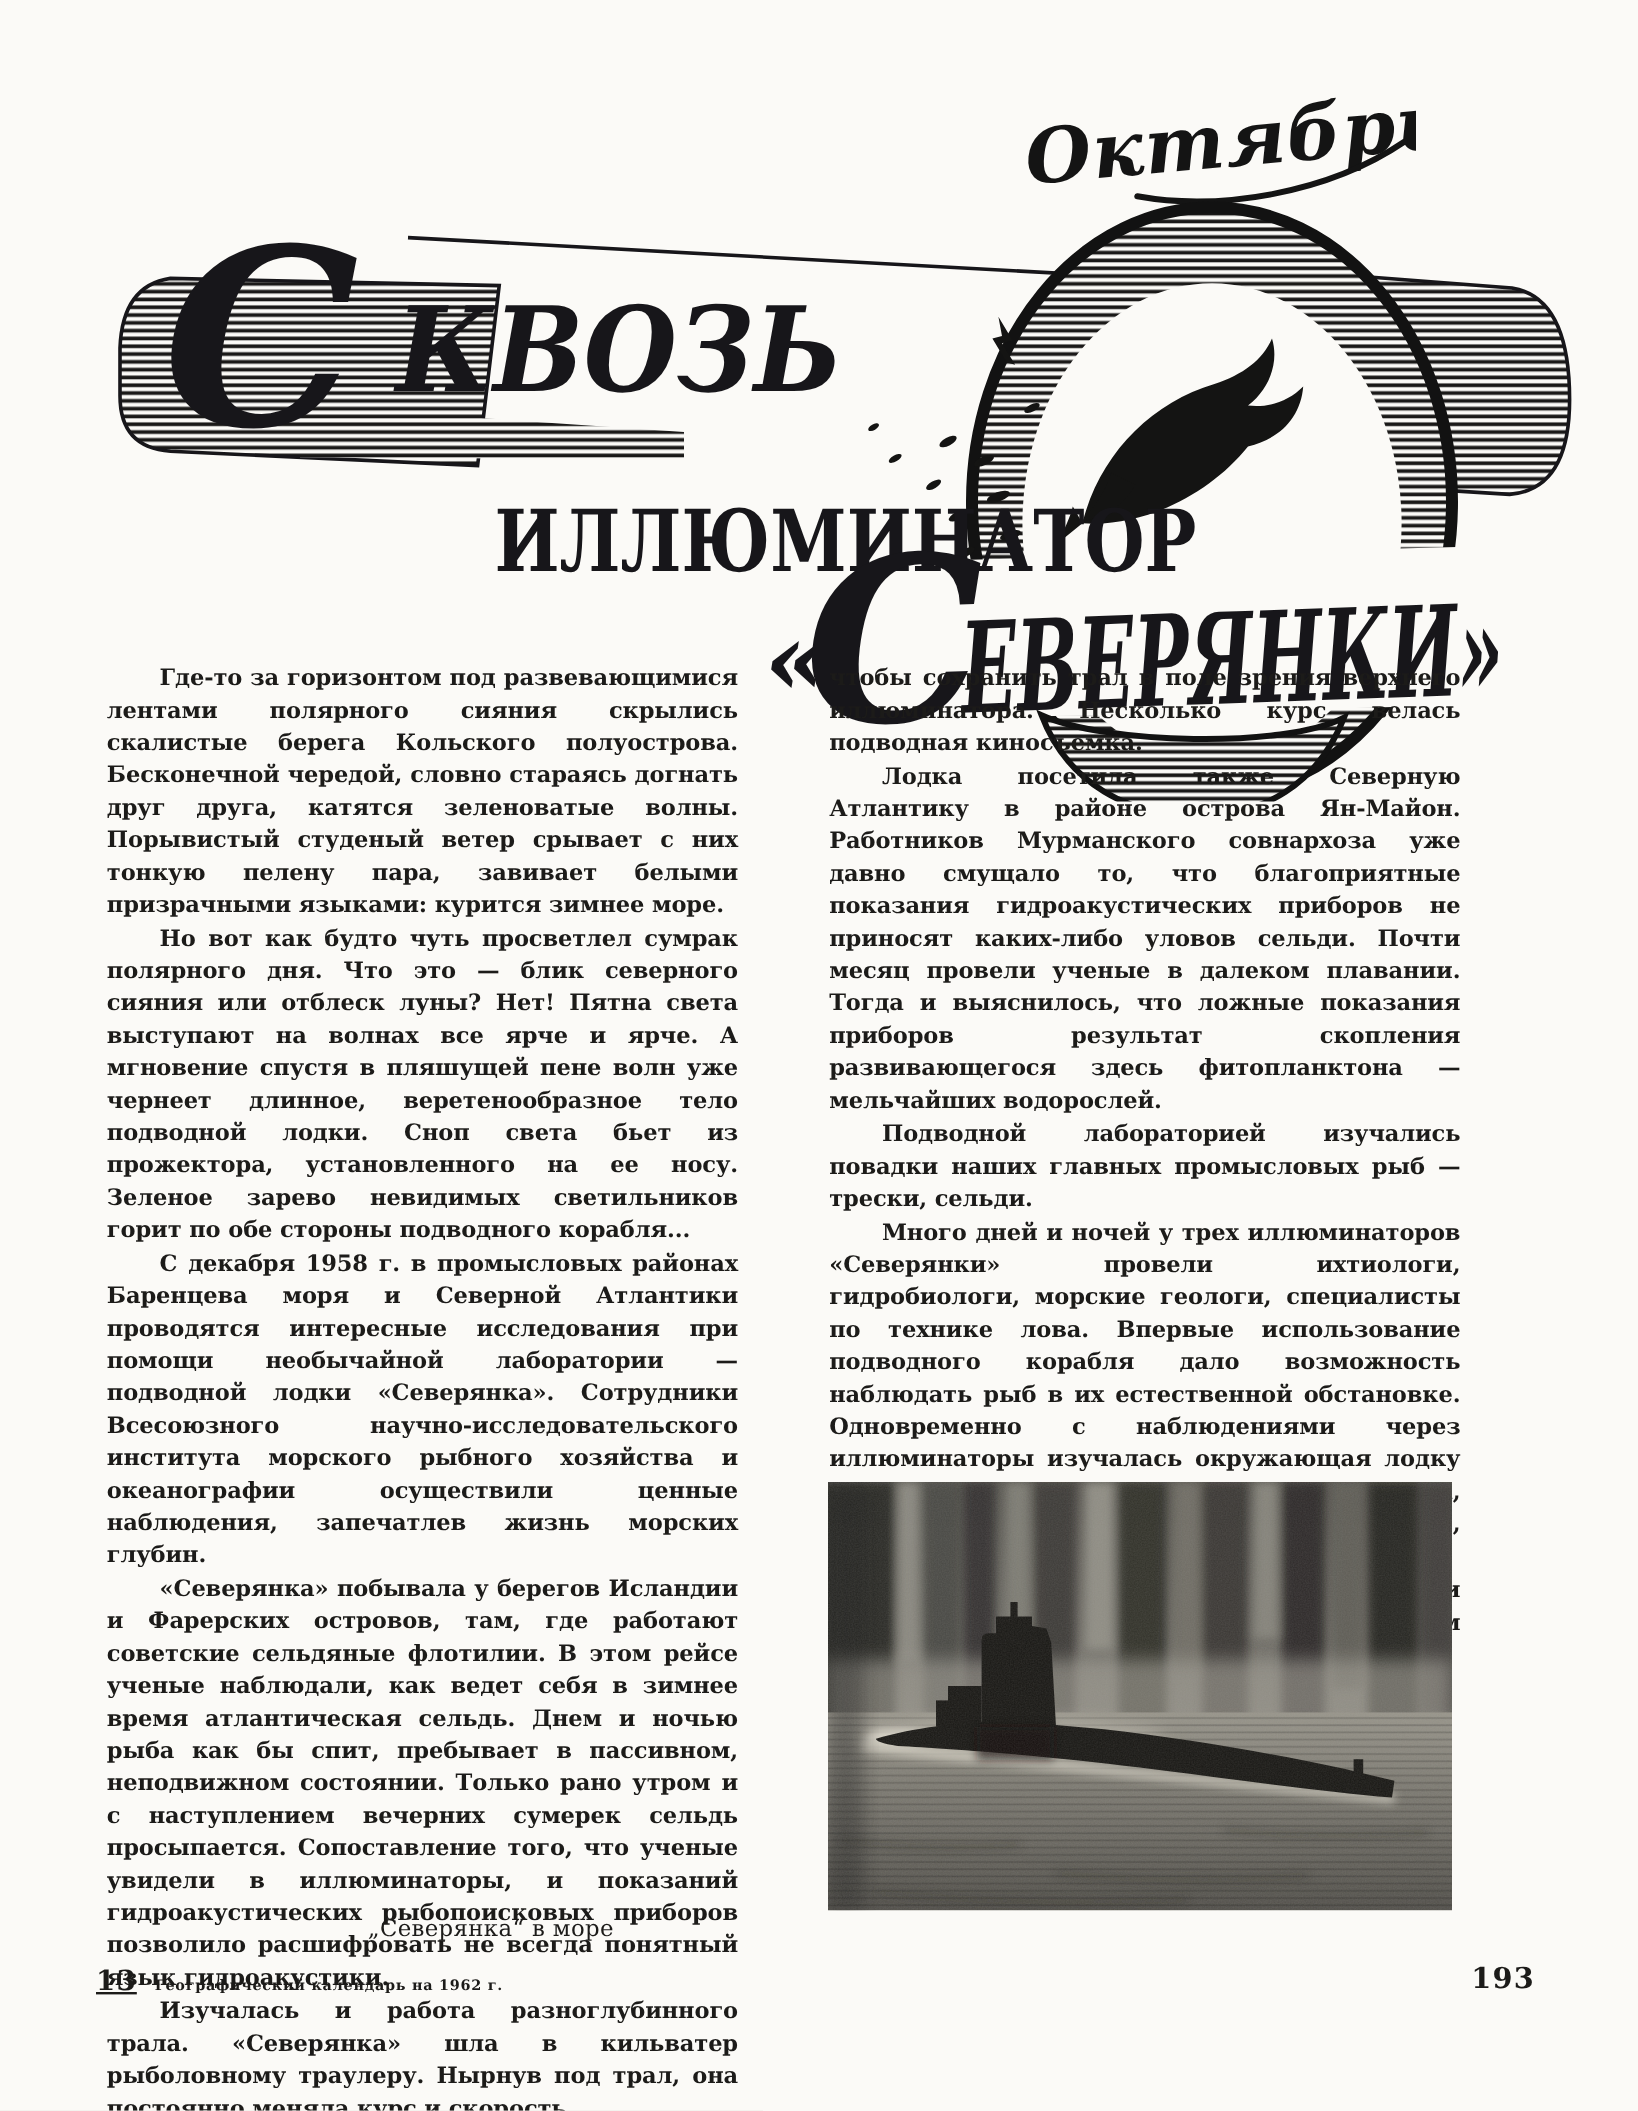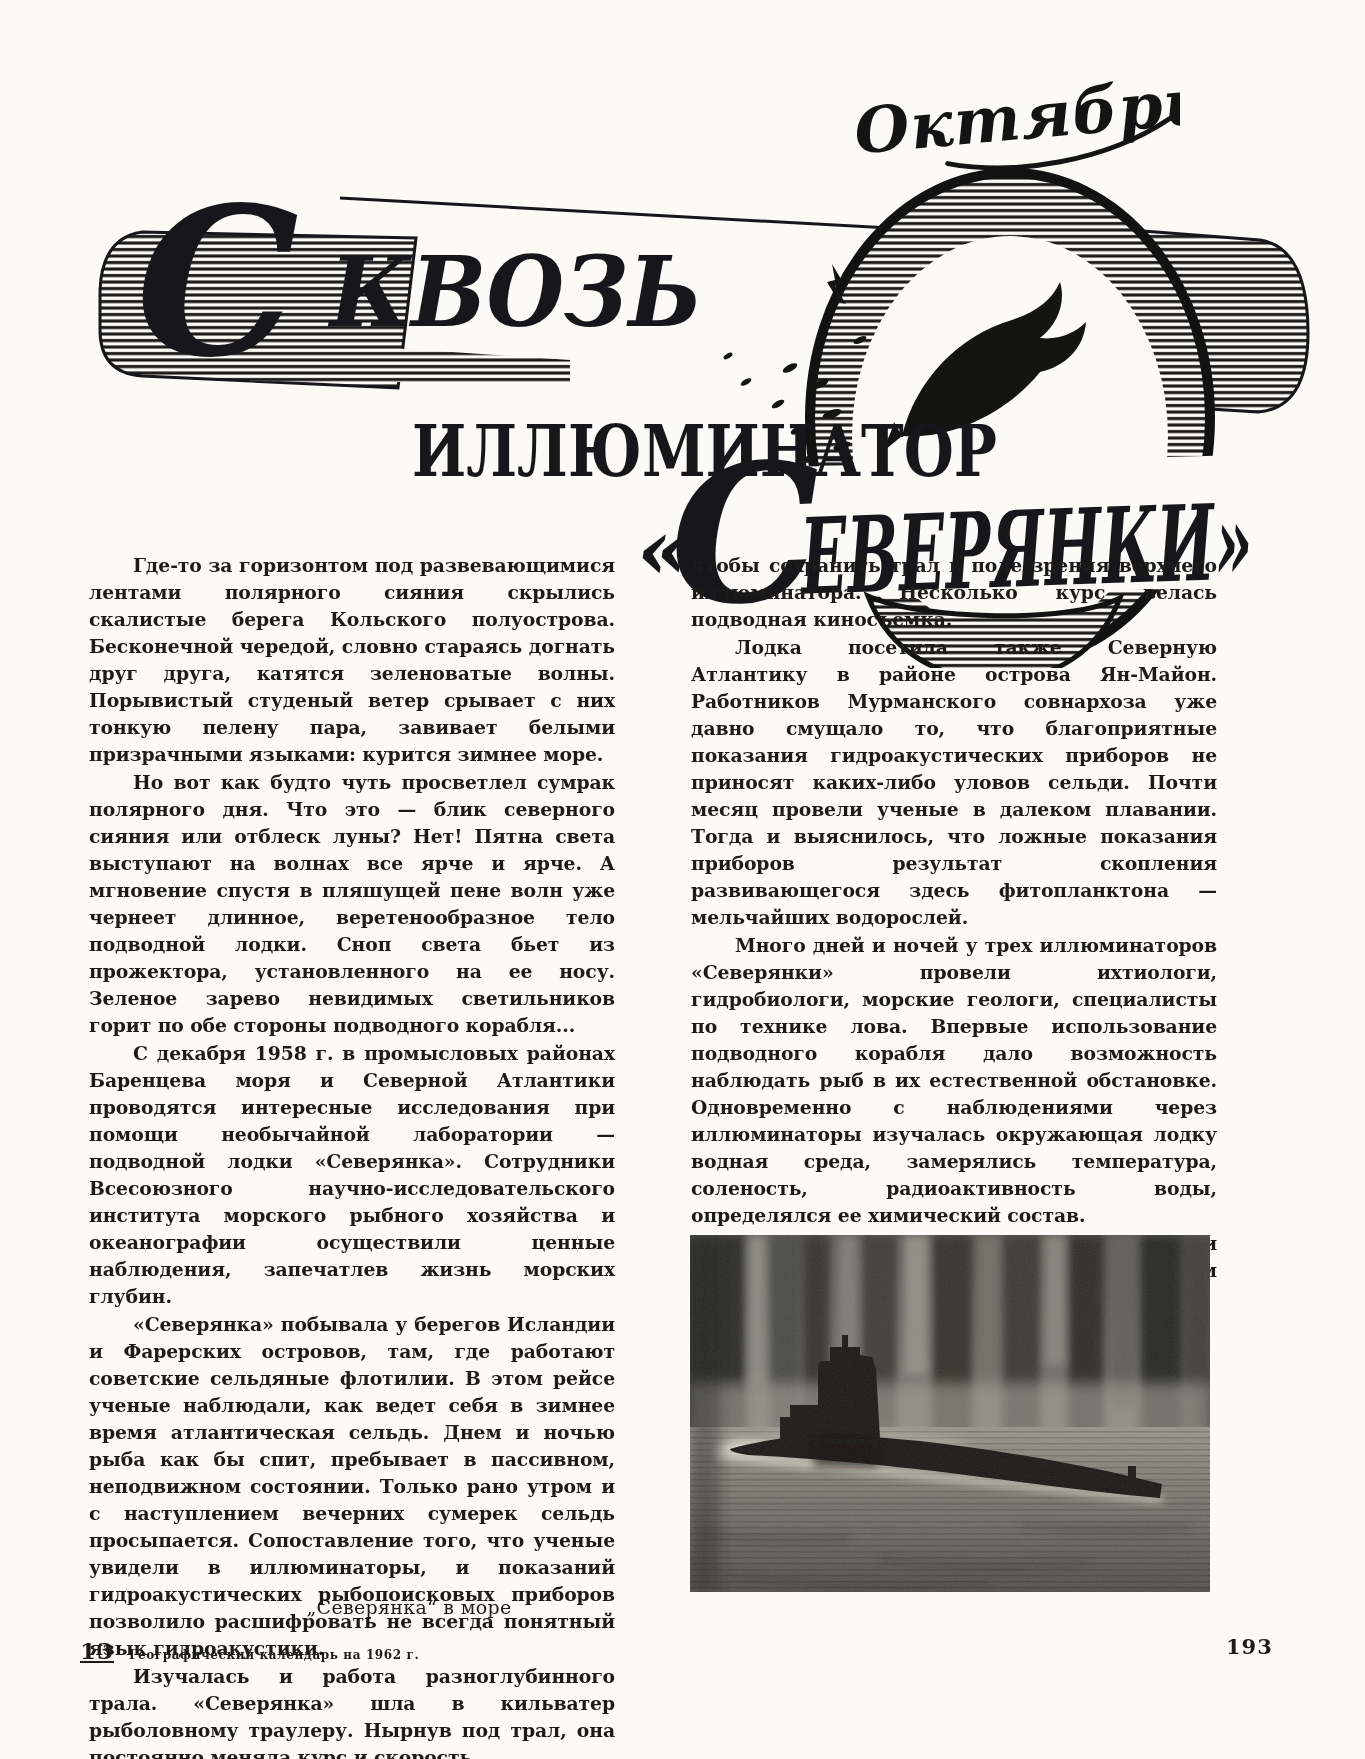--- a/index.html
+++ b/index.html
@@ -30,21 +30,21 @@
     text-align:center;font-size:19px;font-weight:400;letter-spacing:0.3px;
   }
   .footer-left{
     position:absolute;left:80px;top:1637px;
     font-weight:700;white-space:nowrap;
   }
   .footer-left .sig{font-size:23px;margin-right:15px;letter-spacing:1px;text-decoration:underline;}
   .footer-left .edition{font-size:12px;letter-spacing:0.6px;}
   .page-number{
     position:absolute;left:1226px;top:1634px;
-    font-size:21px;font-weight:700;letter-spacing:1px;
+    font-size:24px;font-weight:700;letter-spacing:1px;
   }
   .hp-text{font-family:"DejaVu Serif", serif;fill:#17161a;}
 </style>
 </head>
 <body>
 
 <div class="page">
 
   <svg class="month-svg" viewBox="0 0 340 118">
     <g transform="rotate(-5 170 60)">
@@ -120,20 +120,21 @@
       <p>Где-то за горизонтом под развевающимися лентами полярного сияния скрылись скалистые берега Кольского полуострова. Бесконечной чередой, словно стараясь догнать друг друга, катятся зеленоватые волны. Порывистый студеный ветер срывает с них тонкую пелену пара, завивает белыми призрачными языками: курится зимнее море.</p>
       <p>Но вот как будто чуть просветлел сумрак полярного дня. Что это — блик северного сияния или отблеск луны? Нет! Пятна света выступают на волнах все ярче и ярче. А мгновение спустя в пляшущей пене волн уже чернеет длинное, веретенообразное тело подводной лодки. Сноп света бьет из прожектора, установленного на ее носу. Зеленое зарево невидимых светильников горит по обе стороны подводного корабля...</p>
       <p>С декабря 1958 г. в промысловых районах Баренцева моря и Северной Атлантики проводятся интересные исследования при помощи необычайной лаборатории — подводной лодки «Северянка». Сотрудники Всесоюзного научно-исследовательского института морского рыбного хозяйства и океанографии осуществили ценные наблюдения, запечатлев жизнь морских глубин.</p>
       <p>«Северянка» побывала у берегов Исландии и Фарерских островов, там, где работают советские сельдяные флотилии. В этом рейсе ученые наблюдали, как ведет себя в зимнее время атлантическая сельдь. Днем и ночью рыба как бы спит, пребывает в пассивном, неподвижном состоянии. Только рано утром и с наступлением вечерних сумерек сельдь просыпается. Сопоставление того, что ученые увидели в иллюминаторы, и показаний гидроакустических рыбопоисковых приборов позволило расшифровать не всегда понятный язык гидроакустики.</p>
       <p>Изучалась и работа разноглубинного трала. «Северянка» шла в кильватер рыболовному траулеру. Нырнув под трал, она постоянно меняла курс и скорость,</p>
     </div>
 
   <div class="bodytext col-right">
       <p class="noindent">чтобы сохранить трал в поле зрения верхнего иллюминатора. Несколько курс велась подводная киносъемка.</p>
       <p>Лодка посетила также Северную Атлантику в районе острова Ян-Майон. Работников Мурманского совнархоза уже давно смущало то, что благоприятные показания гидроакустических приборов не приносят каких-либо уловов сельди. Почти месяц провели ученые в далеком плавании. Тогда и выяснилось, что ложные показания приборов результат скопления развивающегося здесь фитопланктона — мельчайших водорослей.</p>
+      <p>Подводной лабораторией изучались повадки наших главных промысловых рыб — трески, сельди.</p>
       <p>Много дней и ночей у трех иллюминаторов «Северянки» провели ихтиологи, гидробиологи, морские геологи, специалисты по технике лова. Впервые использование подводного корабля дало возможность наблюдать рыб в их естественной обстановке. Одновременно с наблюдениями через иллюминаторы изучалась окружающая лодку водная среда, замерялись температура, соленость, радиоактивность воды, определялся ее химический состав.</p>
       <p>Чтобы лучше представить себе эти подводные экспедиции, обратимся к отрывкам из наших дневников.</p>
     </div>
 
   <svg class="photo-svg" viewBox="0 0 520 357">
     <defs>
       <clipPath id="p-clip">
           <rect x="0" y="0" width="520" height="357"></rect>
         </clipPath>
       <linearGradient id="p-bg" x1="0" y1="0" x2="0" y2="1">

